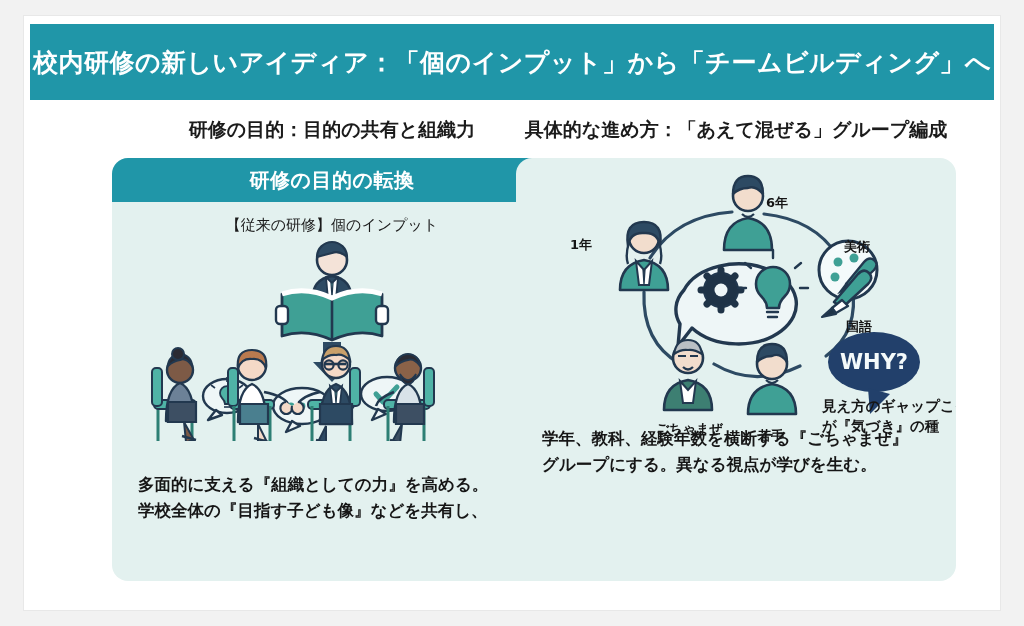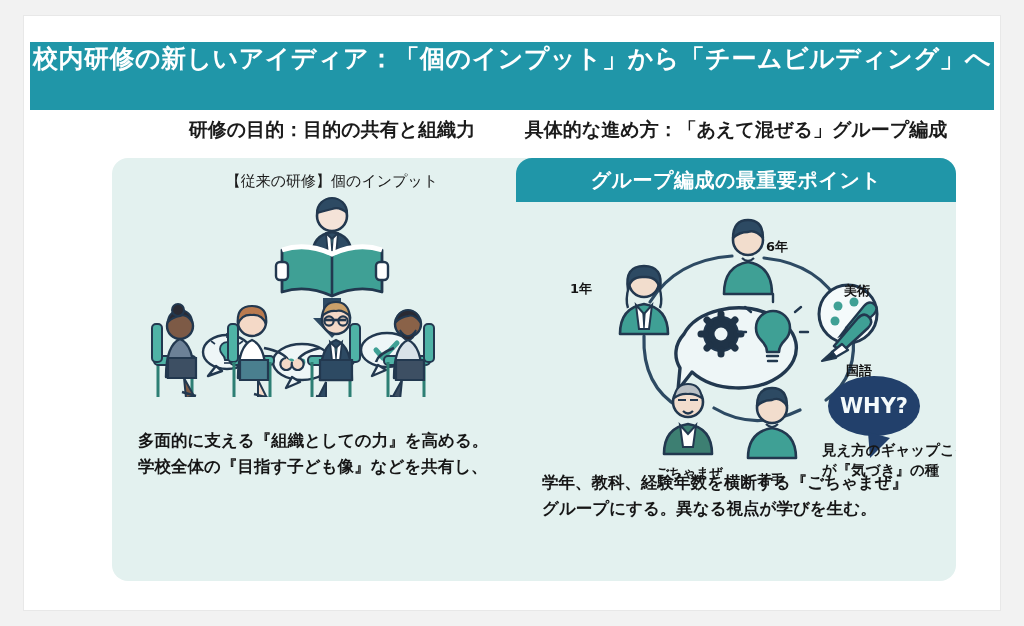--- a/index.html
+++ b/index.html
@@ -24,26 +24,26 @@
     left: 24px;
     top: 16px;
     width: 976px;
     height: 594px;
     background: #ffffff;
     box-shadow: 0 0 0 1px #e8e8e8;
   }
   .title-bar {
     position: absolute;
     left: 6px;
-    top: 26px;
+    top: 8px;
     width: 964px;
-    height: 68px;
+    height: 76px;
     background: #2096a8;
     display: flex;
-    align-items: flex-start;
+    align-items: center;
     justify-content: center;
   }
   .title-bar .title-text {
     color: #ffffff;
     font-size: 25px;
     font-weight: bold;
     letter-spacing: 0.5px;
     white-space: nowrap;
   }
 
@@ -171,20 +171,23 @@
   <div class="slide">
 
     <div class="title-bar">
       <span class="title-text">校内研修の新しいアイディア：「個のインプット」から「チームビルディング」へ</span>
     </div>
 
     <div class="col col-left">
       <div class="section-heading">研修の目的：目的の共有と組織力</div>
 
       <div class="card">
+        <div class="card-header">
+          <span class="card-header-text">研修の目的の転換</span>
+        </div>
         <div class="card-body">
 
           <div class="cap cap-top">【従来の研修】個のインプット</div>
 
           <svg class="art-left" viewBox="0 0 440 205">
 
             <g>
 
               <circle cx="220" cy="24" r="15" fill="#f4e3d8" stroke="#22384f" stroke-width="2.6"></circle>
               <path d="M205 21 a15 15 0 0 1 30 0 q-8 -7 -15 -4 q-8 2 -15 4 z" fill="#2d4a63" stroke="#22384f" stroke-width="2.2" stroke-linejoin="round"></path>
@@ -290,23 +293,20 @@
             <div>学校全体の『目指す子ども像』などを共有し、</div>
           </div>
         </div>
       </div>
     </div>
 
     <div class="col col-right">
       <div class="section-heading">具体的な進め方：「あえて混ぜる」グループ編成</div>
 
       <div class="card">
-        <div class="card-header">
-          <span class="card-header-text">グループ編成の最重要ポイント</span>
-        </div>
         <div class="card-body">
 
           <svg class="art-right" viewBox="0 0 440 252">
 
             <g fill="none" stroke="#2d4a63" stroke-width="3.2" stroke-linecap="round">
               <path d="M134 92 q26 -42 82 -46"></path>
               <path d="M248 48 q56 6 78 50"></path>
               <path d="M336 118 q8 48 -26 72"></path>
               <path d="M284 200 q-46 22 -86 -2"></path>
               <path d="M164 198 q-38 -22 -36 -72"></path>

